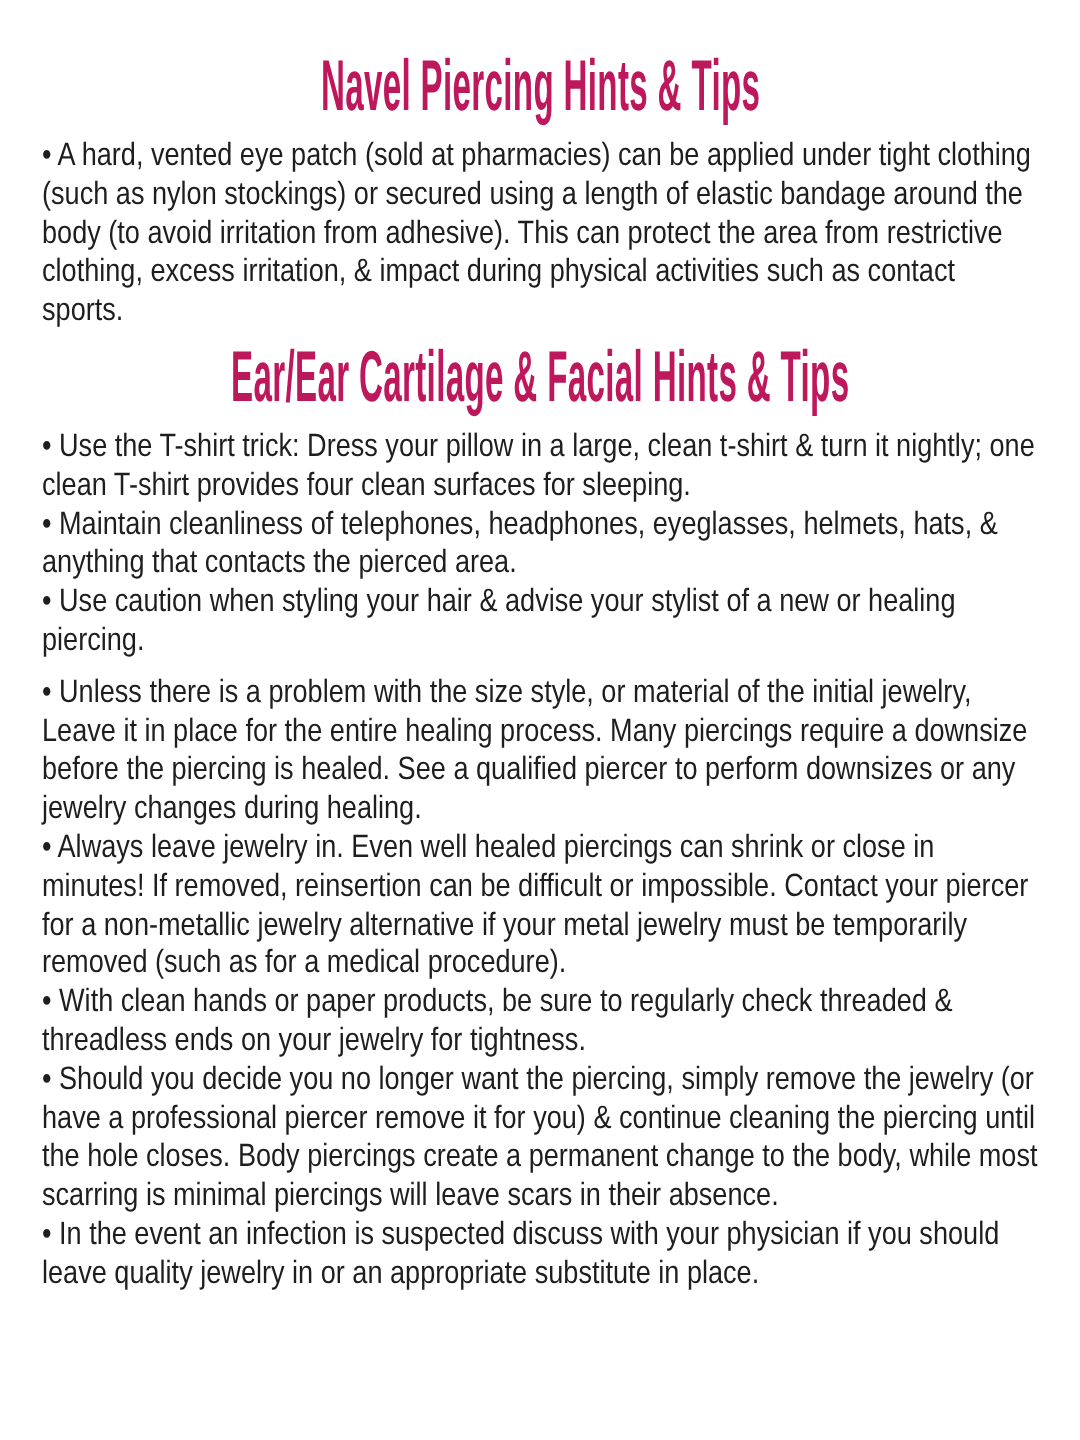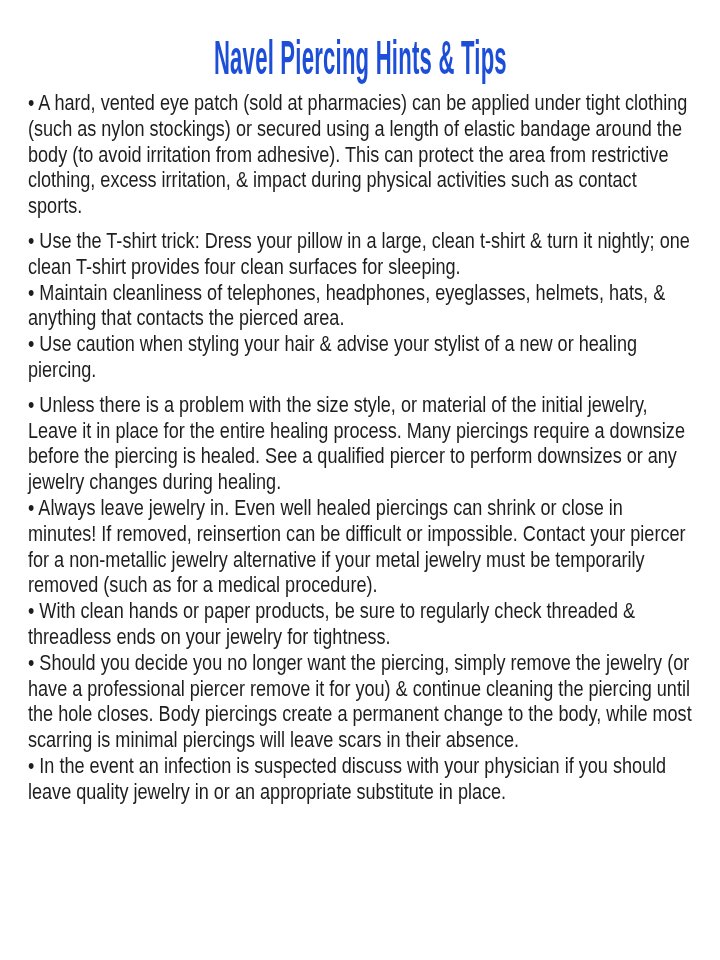--- a/index.html
+++ b/index.html
@@ -18,21 +18,21 @@
     font-family: "Liberation Sans", "DejaVu Sans", sans-serif;
     color: #1e1e1e;
   }
   .heading {
     display: flex;
     justify-content: center;
     margin: 0;
     font-size: 48px;
     line-height: 48px;
     font-weight: 700;
-    color: #1d4ed8;
+    color: #be185d;
   }
   .heading-text {
     display: block;
     white-space: nowrap;
     transform: scaleX(0.46);
     letter-spacing: 0.5px;
   }
   .section-body {
     width: 790px;
     transform: scaleX(0.8405);
@@ -61,20 +61,23 @@
   <section>
     <h1 class="heading heading-h1">
       <span class="heading-text">Navel Piercing Hints &amp; Tips</span>
     </h1>
     <div class="section-body">
       <p>• A hard, vented eye patch (sold at pharmacies) can be applied under tight clothing (such as nylon stockings) or secured using a length of elastic bandage around the body (to avoid irritation from adhesive). This can protect the area from restrictive clothing, excess irritation, &amp; impact during physical activities such as contact sports.</p>
     </div>
   </section>
 
   <section>
+    <h2 class="heading heading-h2">
+      <span class="heading-text">Ear/Ear Cartilage &amp; Facial Hints &amp; Tips</span>
+    </h2>
     <div class="section-body">
       <p>• Use the T-shirt trick: Dress your pillow in a large, clean t-shirt &amp; turn it nightly; one clean T-shirt provides four clean surfaces for sleeping.</p>
       <p>• Maintain cleanliness of telephones, headphones, eyeglasses, helmets, hats, &amp; anything that contacts the pierced area.</p>
       <p>• Use caution when styling your hair &amp; advise your stylist of a new or healing piercing.</p>
     </div>
   </section>
 
   <section>
     <div class="section-body">
       <p>• Unless there is a problem with the size style, or material of the initial jewelry, Leave it in place for the entire healing process. Many piercings require a downsize before the piercing is healed. See a qualified piercer to perform downsizes or any jewelry changes during healing.</p>

